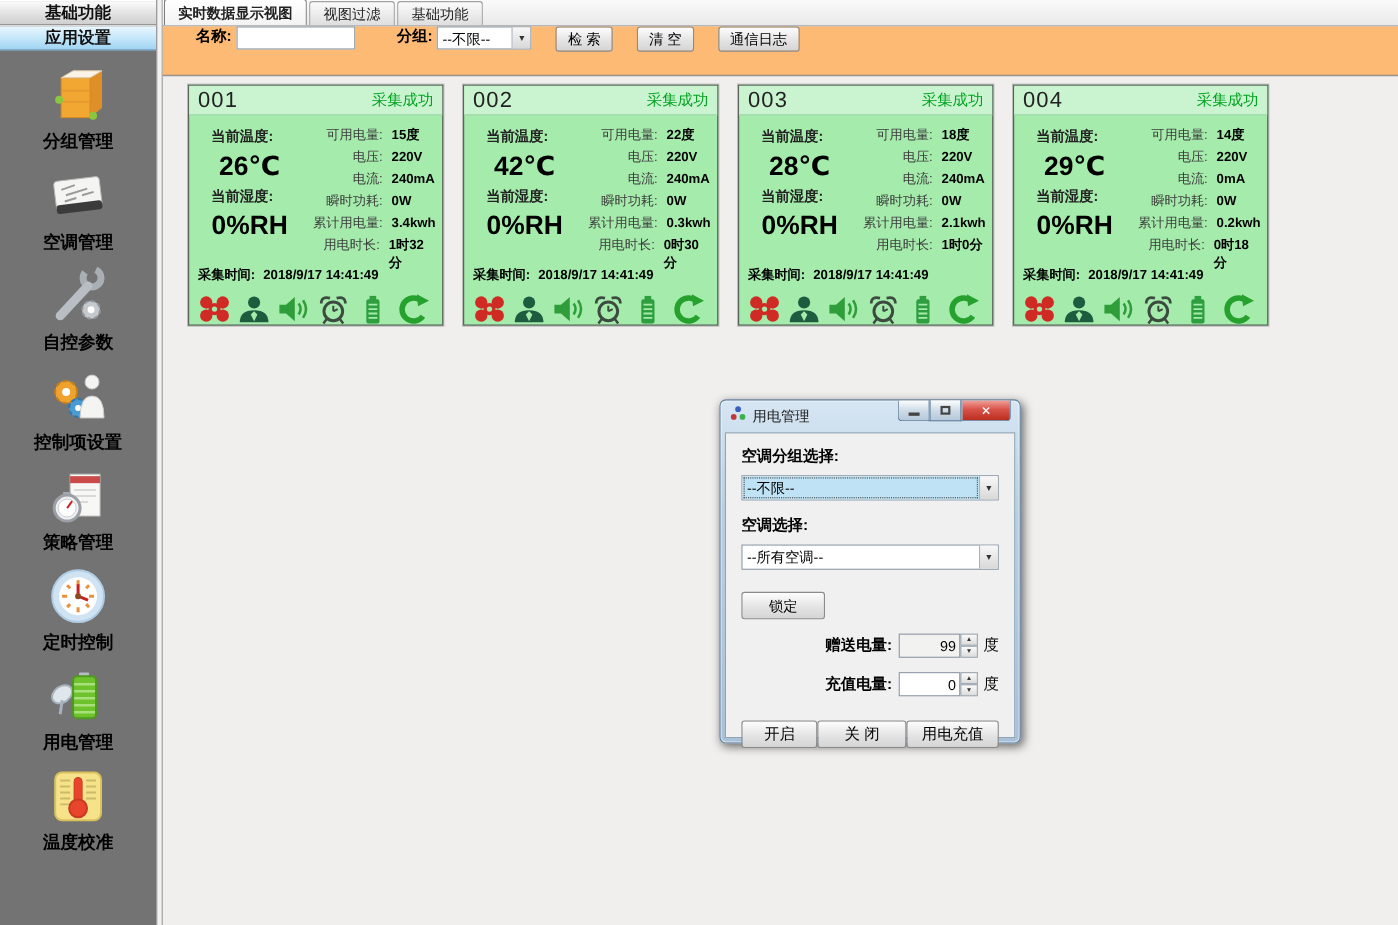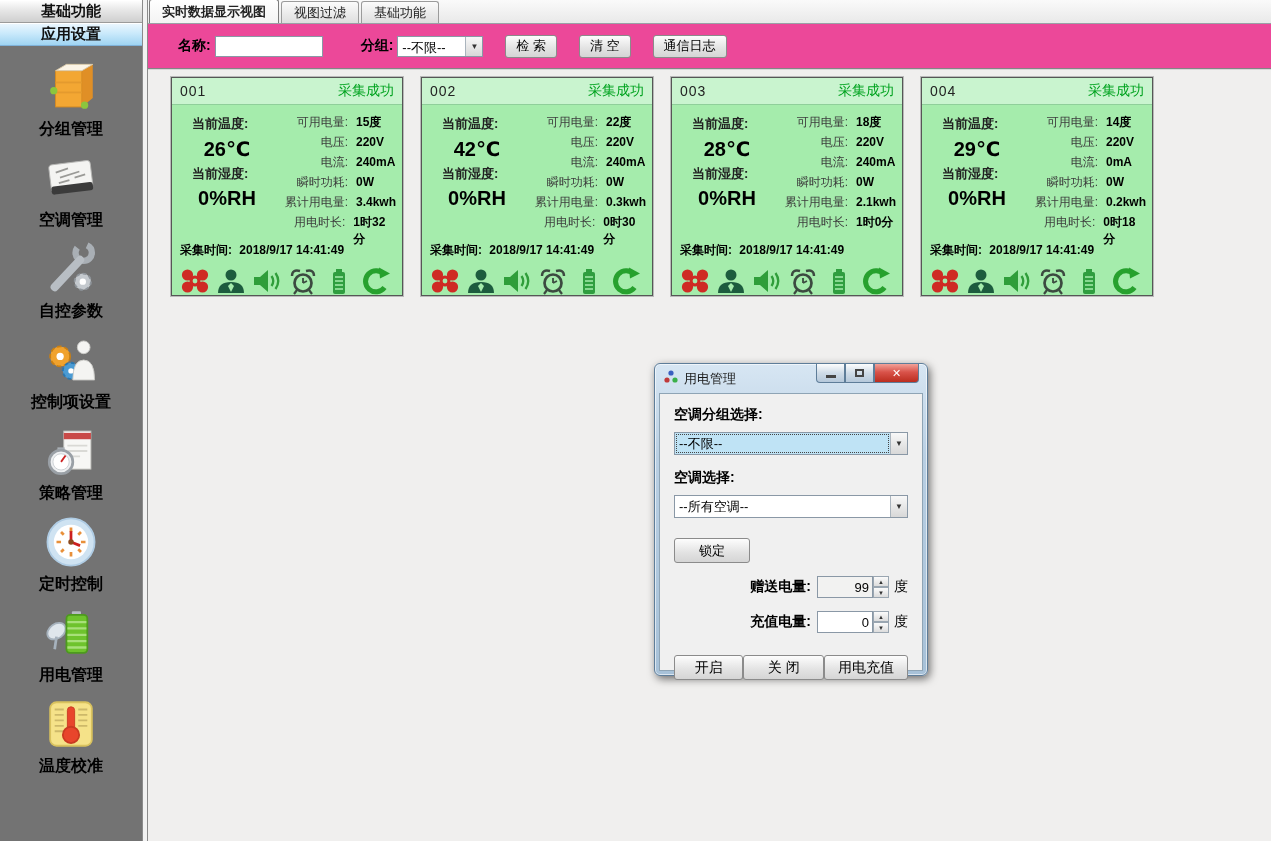--- a/index.html
+++ b/index.html
@@ -21,44 +21,44 @@
     border-left:1px solid #8b8b8b; border-right:1px solid #8b8b8b; cursor:ew-resize; }
 
   
   .main { position:absolute; left:148px; top:0; width:1123px; height:841px; background:#f0efee; }
   .tabbar { height:24px; background:linear-gradient(#fafafa,#e9e9e9); display:flex; align-items:flex-end; border-bottom:1px solid #9aa0a6; }
   .tab { height:22px; margin:0 1px; padding:0 12px; display:flex; align-items:center; font-size:13px; color:#222;
     background:linear-gradient(#fbfbfb,#dedede); border:1px solid #9b9b9b; border-bottom:none;
     border-radius:3px 3px 0 0; cursor:pointer; }
   .tab.active { height:24px; font-weight:bold; background:linear-gradient(#ffffff,#f3f3f3); border-color:#7c7c7c; }
 
-  .toolbar { height:46px; background:#ec4899; border-bottom:2px groove #d8d8d8; display:flex; align-items:center; padding-left:30px; }
+  .toolbar { height:46px; background:#fdba74; border-bottom:2px groove #d8d8d8; display:flex; padding-left:30px; }
   .toolbar .flabel { font-size:14px; font-weight:bold; color:#000; margin-right:4px; }
   .tb-input { width:108px; height:21px; border:1px solid #8a98a6; background:#fff; font-size:13px; padding:0 3px; }
   .tb-sep { width:38px; }
   .combo { display:flex; height:21px; border:1px solid #8a98a6; background:#fff; align-items:stretch; cursor:pointer; }
   .combo .ctext { font-size:13px; padding:2px 4px 0 4px; color:#000; white-space:nowrap; }
   .combo .cbtn { width:17px; background:linear-gradient(#f8f8f8,#d8d8d8); border-left:1px solid #aab4bd;
     display:flex; align-items:center; justify-content:center; font-size:8px; color:#333; }
   .tb-combo { width:86px; }
   .tb-combo .ctext { flex:1; }
   .btn { height:23px; background:linear-gradient(#fdfdfd,#e2e2e2 60%,#d5d5d5); border:1px solid #8b8b8b;
     border-radius:3px; font-size:13px; color:#000; padding:0 10px; cursor:pointer; font-family:inherit; }
   .toolbar .btn { margin-left:22px; }
 
   
   .cards { display:flex; padding:7px 0 0 23px; gap:18px; }
   .card { width:232px; height:219px; background:#a5ecac; border:1px solid #565656; box-shadow:0 0 0 1px #b9b9b9; }
   .card-head { height:27px; background:#c9f4cf; border-bottom:1px solid #8fcf9a; display:flex; align-items:center; padding:0 8px; }
-  .card-id { font-size:14px; color:#222; letter-spacing:1px; }
+  .card-id { font-size:20px; color:#222; letter-spacing:1px; }
   .card-status { margin-left:auto; font-size:14px; font-weight:normal; color:#00a31f; }
   .card-body { display:flex; height:128px; padding-top:6px; }
   .cb-left { width:96px; padding-left:20px; }
   .cb-left .sl { font-size:13px; font-weight:bold; color:#222; margin-top:4px; }
-  .cb-left .bv { font-size:20px; font-weight:bold; color:#000; text-align:center; margin:4px 0 2px 0; }
+  .cb-left .bv { font-size:24px; font-weight:bold; color:#000; text-align:center; margin:4px 0 2px 0; }
   .cb-right { flex:1; padding-right:6px; }
   .kv { display:flex; margin-top:3px; align-items:baseline; }
   .kv .k { width:86px; text-align:right; font-size:12px; color:#3c3c3c; }
   .kv .v { margin-left:8px; font-size:12px; font-weight:bold; color:#000; }
   .card-time { padding:8px 0 0 8px; font-size:12px; font-weight:bold; color:#000; border-top:1px solid transparent; }
   .card-time .tv { margin-left:4px; }
   .card-icons { display:flex; align-items:center; justify-content:space-between; padding:6px 10px 0 6px; }
   .card-icons .cic { width:34px; height:32px; display:flex; align-items:center; justify-content:center; cursor:pointer; }
 
   

